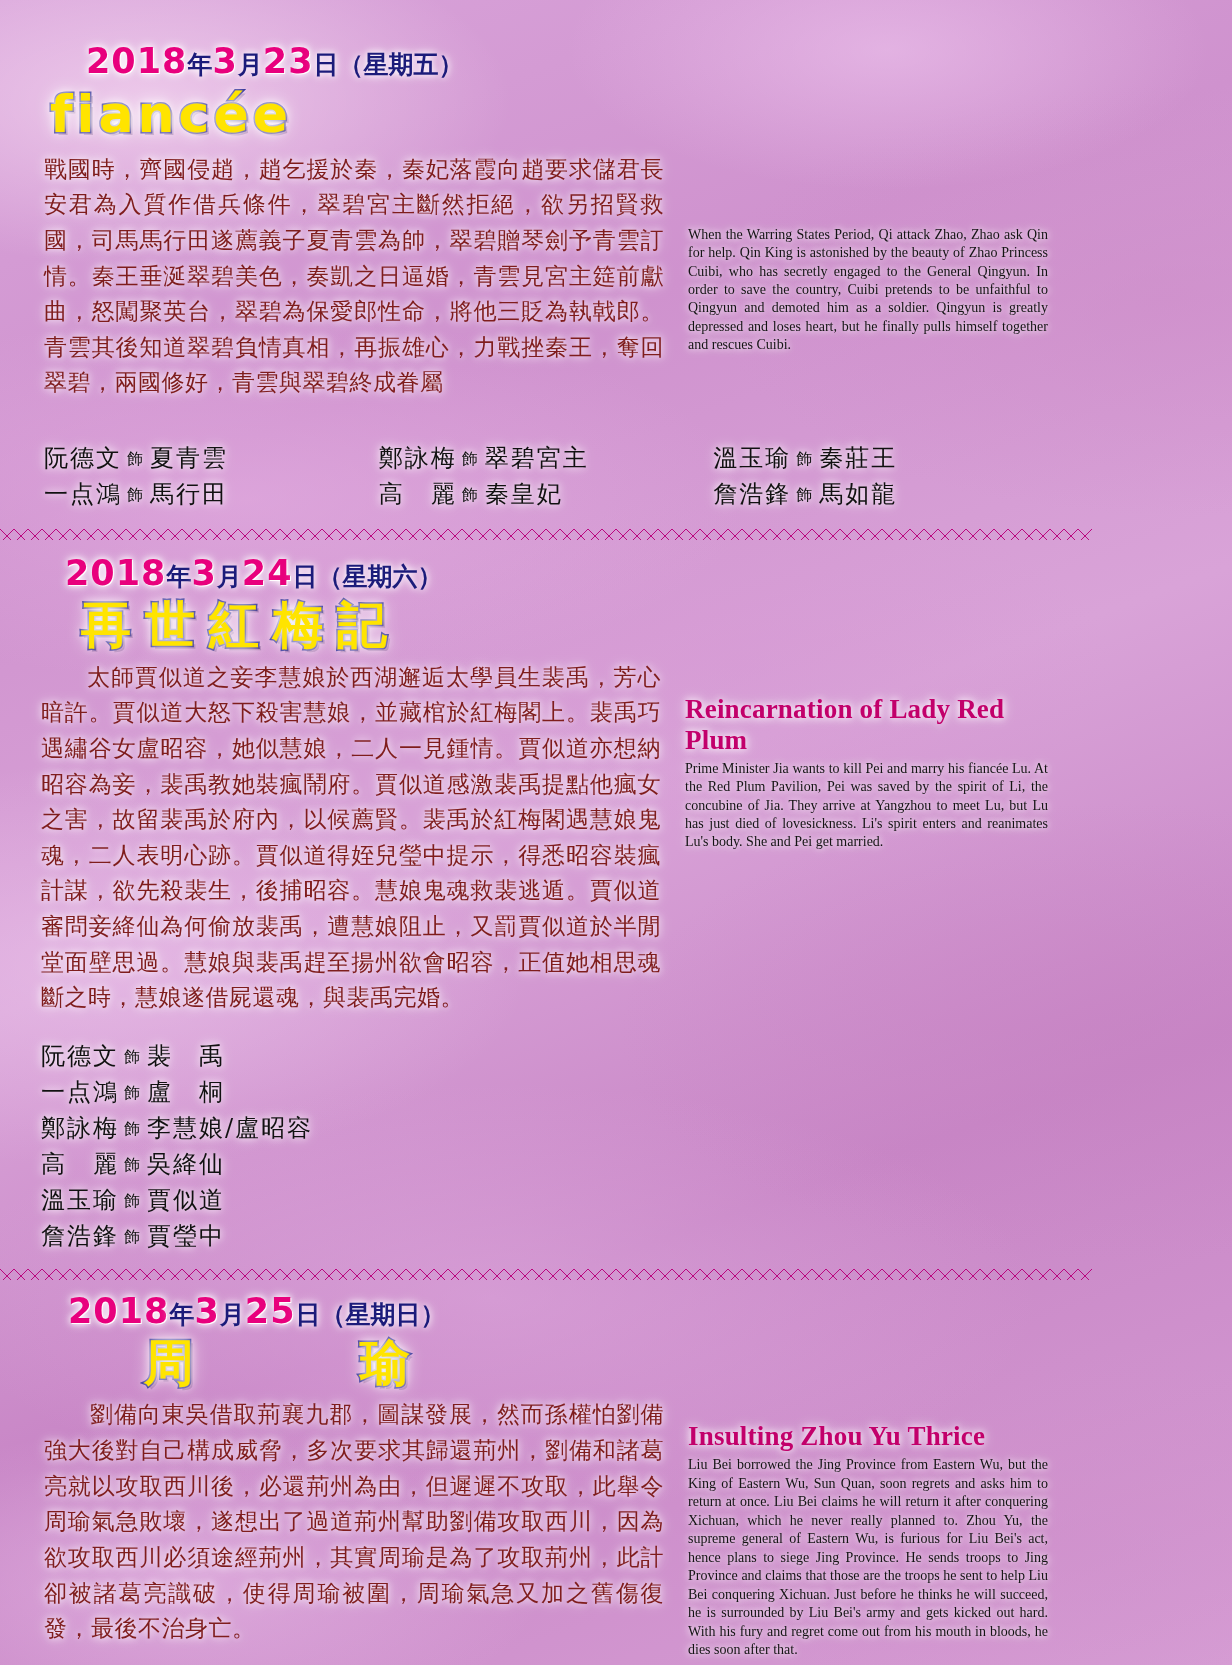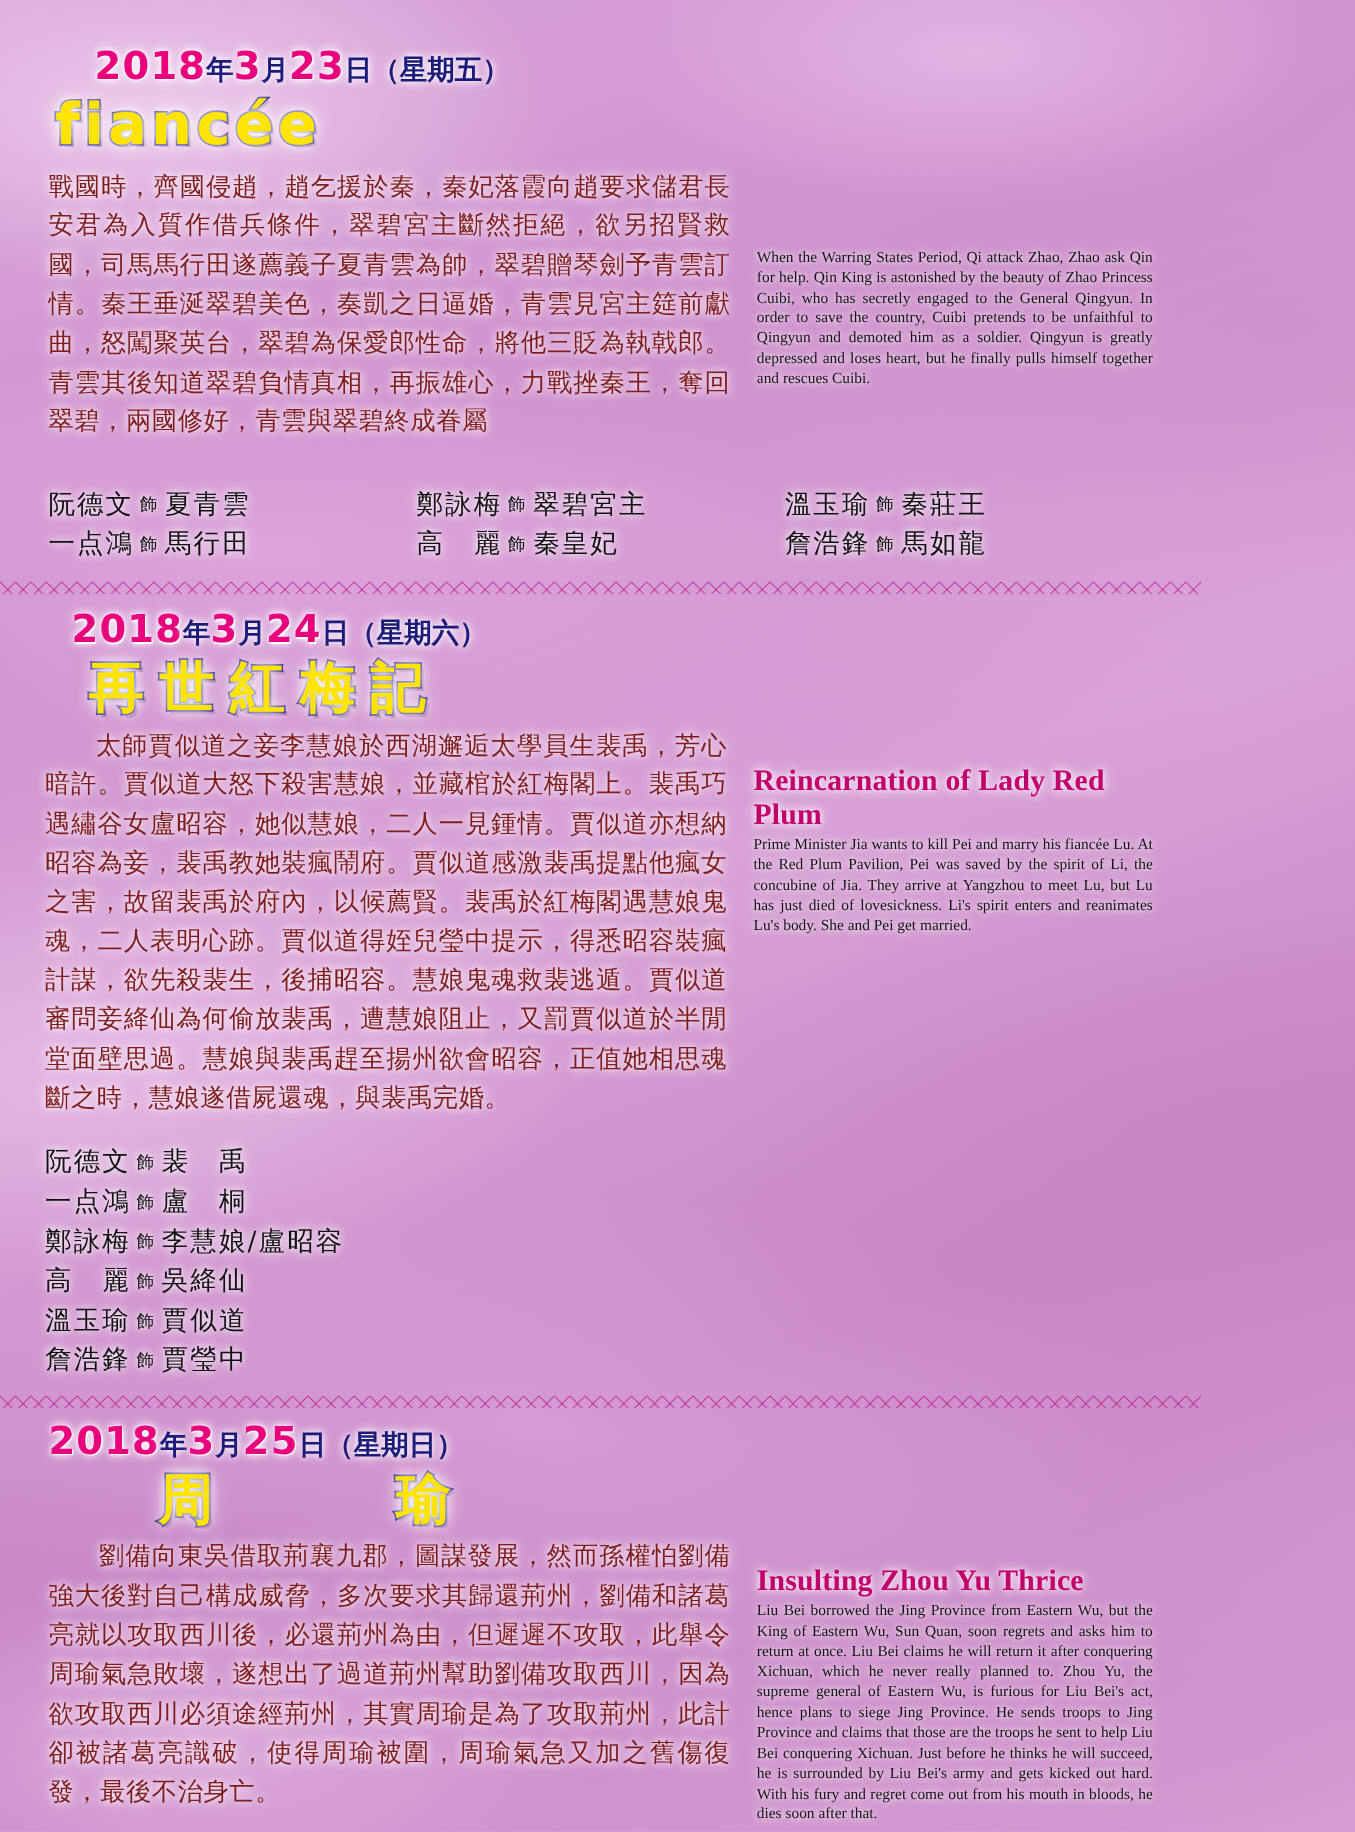--- a/index.html
+++ b/index.html
@@ -261,21 +261,21 @@
         <div class="cast-row">
           <span class="actor">詹浩鋒</span><span class="shi">飾</span><span class="role">賈瑩中</span>
         </div>
       </div>
     </div>
   </div>
 
   <div class="divider" style="margin-top:12px;"></div>
 
   <div class="section" style="padding-top:12px;">
-    <div class="date-line" style="">
+    <div class="date-line" style="margin-left:24px;">
       <span class="num">2018</span><span class="cn">年</span><span class="num">3</span><span class="cn">月</span><span class="num">25</span><span class="cn">日</span><span class="dow">（星期日）</span>
     </div>
 
     <div class="title-cn" style="font-size:50px; margin:8px 0 8px 100px; letter-spacing:22px;">周　　瑜</div>
 
     <div class="two-col">
       <div class="col-left">
         <div class="cn-body indent">劉備向東吳借取荊襄九郡，圖謀發展，然而孫權怕劉備強大後對自己構成威脅，多次要求其歸還荊州，劉備和諸葛亮就以攻取西川後，必還荊州為由，但遲遲不攻取，此舉令周瑜氣急敗壞，遂想出了過道荊州幫助劉備攻取西川，因為欲攻取西川必須途經荊州，其實周瑜是為了攻取荊州，此計卻被諸葛亮識破，使得周瑜被圍，周瑜氣急又加之舊傷復發，最後不治身亡。</div>
       </div>
       <div class="col-right" style="padding-top:24px;">

